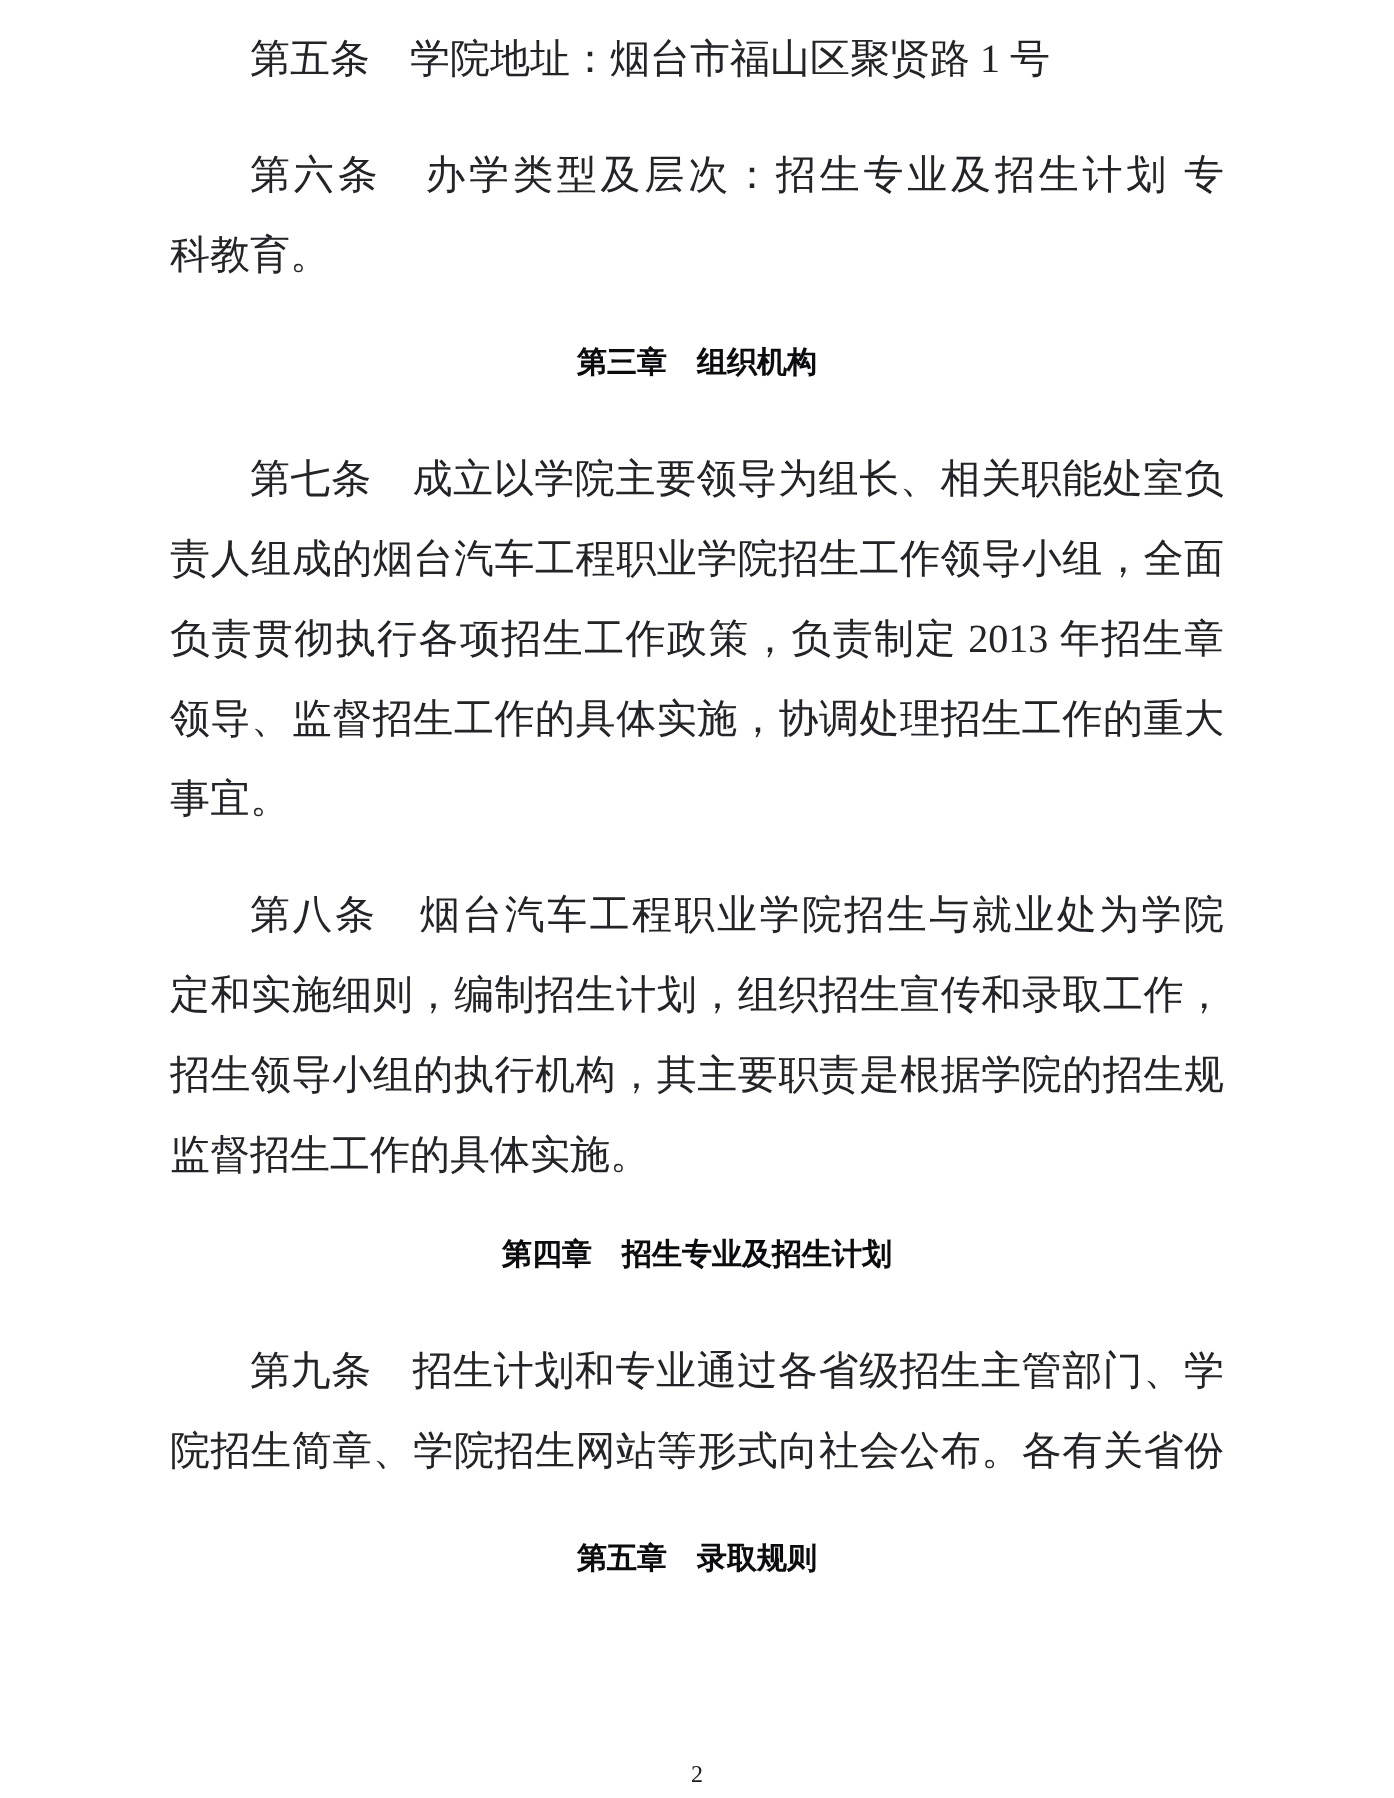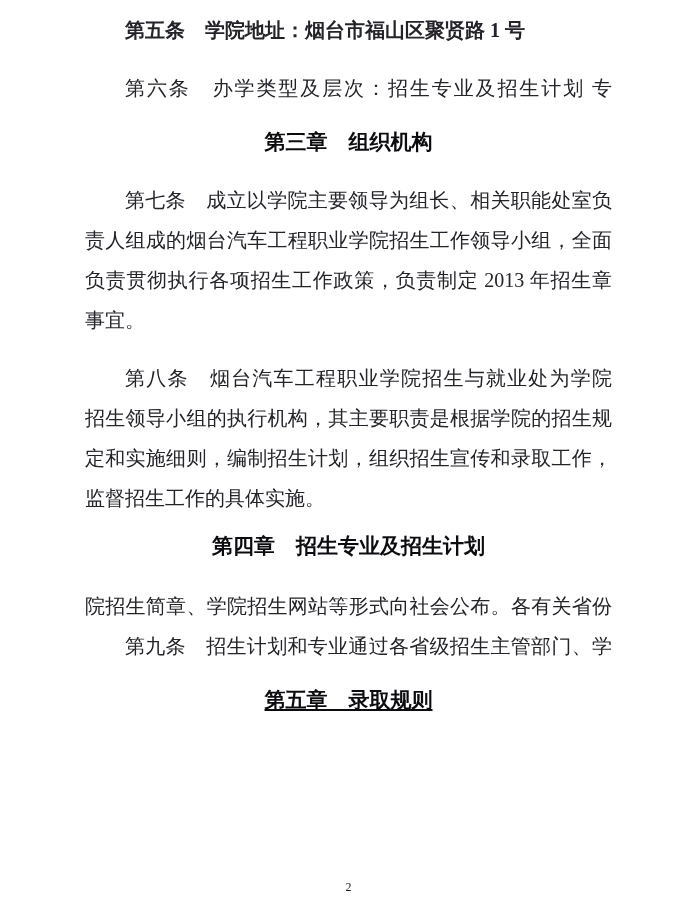--- a/index.html
+++ b/index.html
@@ -12,44 +12,44 @@
     overflow: hidden;
     font-family: "Liberation Serif", "DejaVu Serif", serif;
     color: #232329;
   }
   .content {
     padding: 10px 85px 0 85px;
     font-size: 20px;
     line-height: 40px;
   }
   .para { margin: 18px 0 0 0; }
-  .para:first-child { margin-top: 0; font-weight: bold; }
+  .para:first-child { margin-top: 0; }
   .line {
     text-align: justify;
     text-align-last: justify;
     white-space: nowrap;
   }
   .line.no-stretch {
     text-align: left;
     text-align-last: left;
     white-space: normal;
   }
   .line.indent { text-indent: 40px; }
   .heading {
     text-align: center;
     text-align-last: center;
     font-weight: bold;
-    font-size: 21px;
+    font-size: 15px;
     line-height: 44px;
     color: #0c0c10;
     margin: 0;
   }
   .heading.h-ch3 { margin-top: 12px; margin-bottom: 16px; }
-  .heading.h-ch4 { margin-top: 8px;  margin-bottom: 16px; font-family: Liberation Mono, monospace; }
-  .heading.h-ch5 { margin-top: 12px; margin-bottom: 0; text-decoration: underline; }
+  .heading.h-ch4 { margin-top: 8px;  margin-bottom: 16px; }
+  .heading.h-ch5 { margin-top: 12px; margin-bottom: 0; }
   .page-number {
     position: absolute;
     left: 0;
     bottom: 6px;
     width: 100%;
     text-align: center;
     font-size: 12px;
     line-height: 12px;
     color: #1a1a1f;
   }
@@ -59,43 +59,45 @@
 
 <div class="page">
   <div class="content">
 
     <div class="para">
       <div class="line no-stretch indent">第五条　学院地址：烟台市福山区聚贤路 1 号</div>
     </div>
 
     <div class="para">
       <div class="line indent">第六条　办学类型及层次：招生专业及招生计划 专</div>
+      <div class="line no-stretch">科教育。</div>
     </div>
 
     <div class="heading h-ch3">第三章　组织机构</div>
 
     <div class="para" style="margin-top:0">
       <div class="line indent">第七条　成立以学院主要领导为组长、相关职能处室负</div>
       <div class="line">责人组成的烟台汽车工程职业学院招生工作领导小组，全面</div>
       <div class="line">负责贯彻执行各项招生工作政策，负责制定 2013 年招生章</div>
+      <div class="line">领导、监督招生工作的具体实施，协调处理招生工作的重大</div>
       <div class="line no-stretch">事宜。</div>
     </div>
 
     <div class="para">
       <div class="line indent">第八条　烟台汽车工程职业学院招生与就业处为学院</div>
+      <div class="line">定和实施细则，编制招生计划，组织招生宣传和录取工作，</div>
       <div class="line">招生领导小组的执行机构，其主要职责是根据学院的招生规</div>
-      <div class="line">定和实施细则，编制招生计划，组织招生宣传和录取工作，</div>
       <div class="line no-stretch">监督招生工作的具体实施。</div>
     </div>
 
     <div class="heading h-ch4">第四章　招生专业及招生计划</div>
 
     <div class="para" style="margin-top:0">
+      <div class="line indent">第九条　招生计划和专业通过各省级招生主管部门、学</div>
       <div class="line">院招生简章、学院招生网站等形式向社会公布。各有关省份</div>
-      <div class="line indent">第九条　招生计划和专业通过各省级招生主管部门、学</div>
     </div>
 
     <div class="heading h-ch5">第五章　录取规则</div>
 
   </div>
 
   <div class="page-number">2</div>
 </div>
 
 </body></html>

